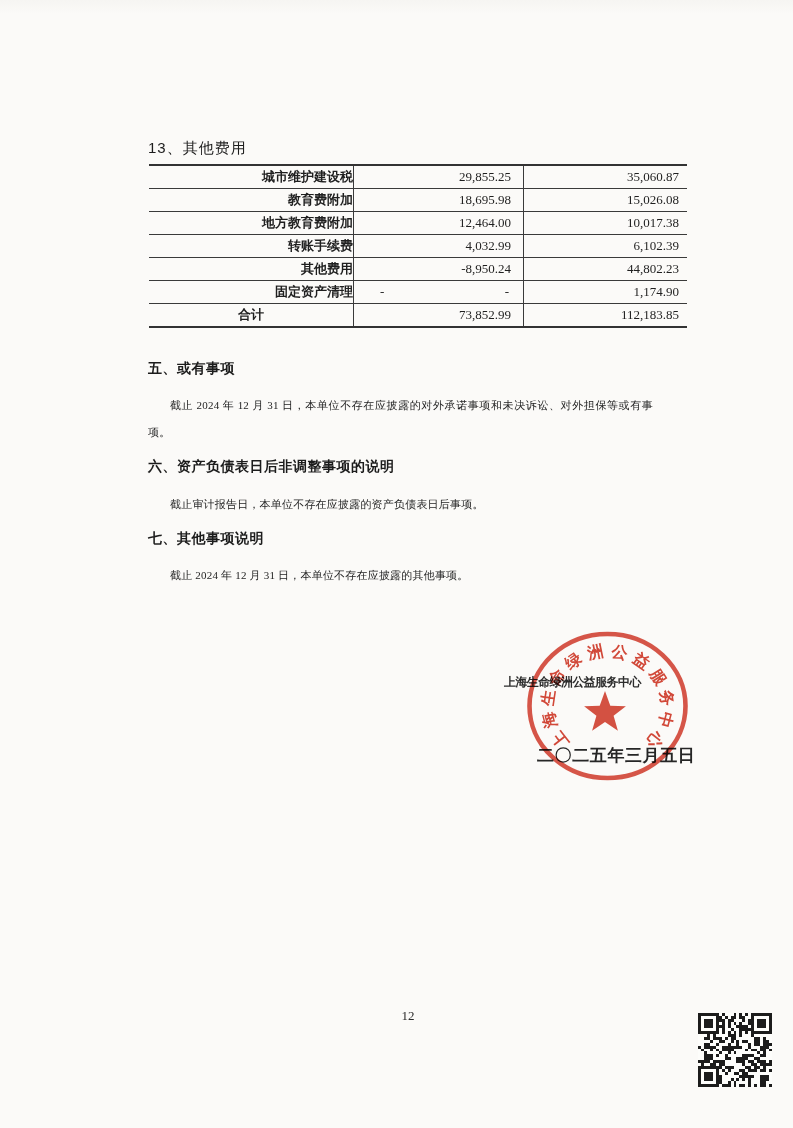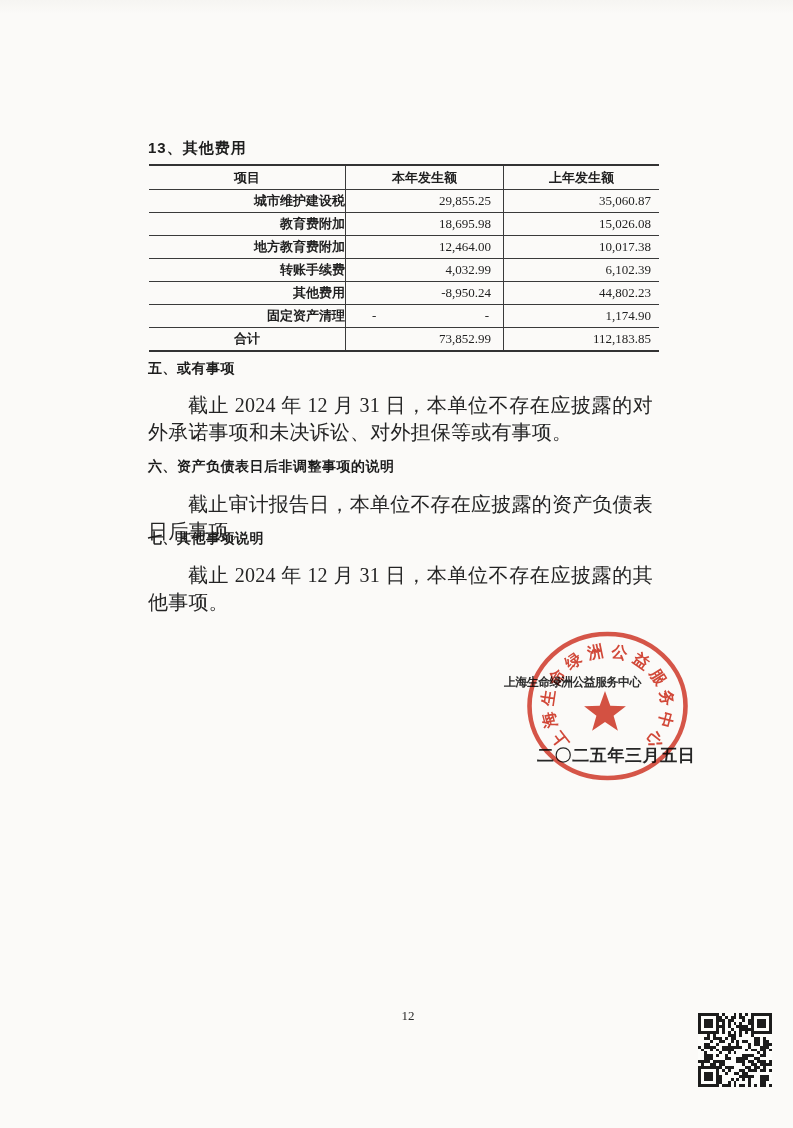--- a/index.html
+++ b/index.html
@@ -11,21 +11,21 @@
     overflow:hidden;
   }
   .page{
     position:relative;width:793px;height:1128px;
     background:linear-gradient(180deg,#f6f5f2 0,#fbfaf8 14px,#fbfaf8 100%);
   }
   
   .h13{
     position:absolute;left:148px;top:139px;
     font-family:"Liberation Sans","DejaVu Sans",sans-serif;
-    font-weight:bold;font-size:15px;color:#1d1d1d;letter-spacing:1px;
+    font-weight:normal;font-size:15px;color:#1d1d1d;letter-spacing:1px;
   }
   
   table.exp{
     position:absolute;left:149px;top:164px;width:508px;
     border-collapse:collapse;table-layout:fixed;
     font-size:13px;color:#1f1f1f;
   }
   table.exp{border-top:2px solid #333;border-bottom:2px solid #333;}
   table.exp td,table.exp th{
     border-bottom:1px solid #3a3a3a;
@@ -42,21 +42,21 @@
   table.exp td.total-label{text-align:center;font-weight:600;}
   .dash-cell{display:flex;justify-content:space-between;padding:0 14px 0 26px;}
   
   .sec-h{
     position:absolute;left:148px;
     font-family:Liberation Serif, serif;
     font-weight:bold;font-size:14px;color:#1c1c1c;letter-spacing:.5px;
   }
   .para{
     position:absolute;left:148px;width:505px;
-    font-size:20px;line-height:27px;color:#242424;
+    font-size:11px;line-height:27px;color:#242424;
     text-indent:2em;text-align:justify;letter-spacing:.2px;
   }
   
   .org-name{
     position:absolute;left:504px;top:674px;
     font-size:12px;letter-spacing:-.6px;color:#2c2c2c;font-weight:600;
     white-space:nowrap;
   }
   .stamp-date{
     position:absolute;left:537px;top:744px;
@@ -82,25 +82,20 @@
 </style>
 </head>
 <body>
 
 <div class="page">
 
   <div class="h13">13、其他费用</div>
 
   <table class="exp">
     <tbody>
-        <tr>
-      <th class="c1">项目</th>
-      <th class="c2">本年发生额</th>
-      <th class="c3">上年发生额</th>
-    </tr>
     <tr>
       <td class="c1 item">城市维护建设税</td>
       <td class="c2 num">29,855.25</td>
       <td class="c3 num num3">35,060.87</td>
     </tr>
     <tr>
       <td class="c1 item">教育费附加</td>
       <td class="c2 num">18,695.98</td>
       <td class="c3 num num3">15,026.08</td>
     </tr>

